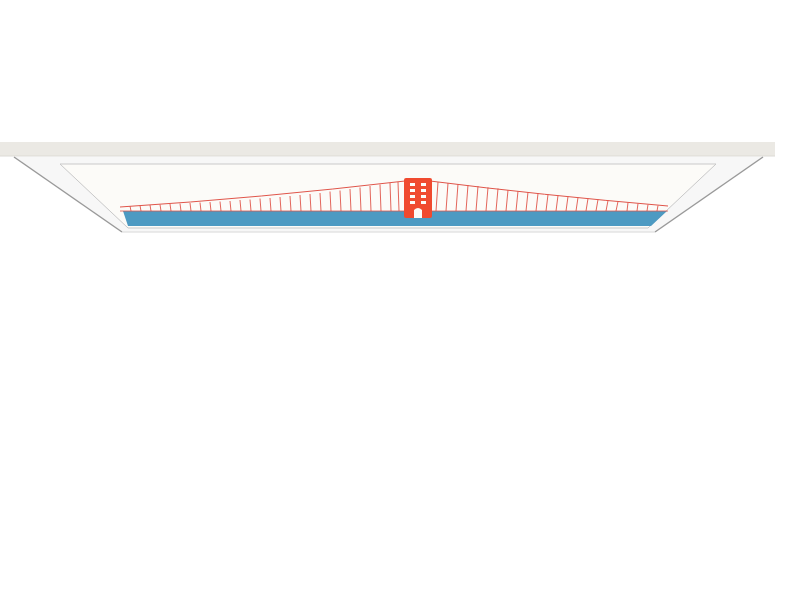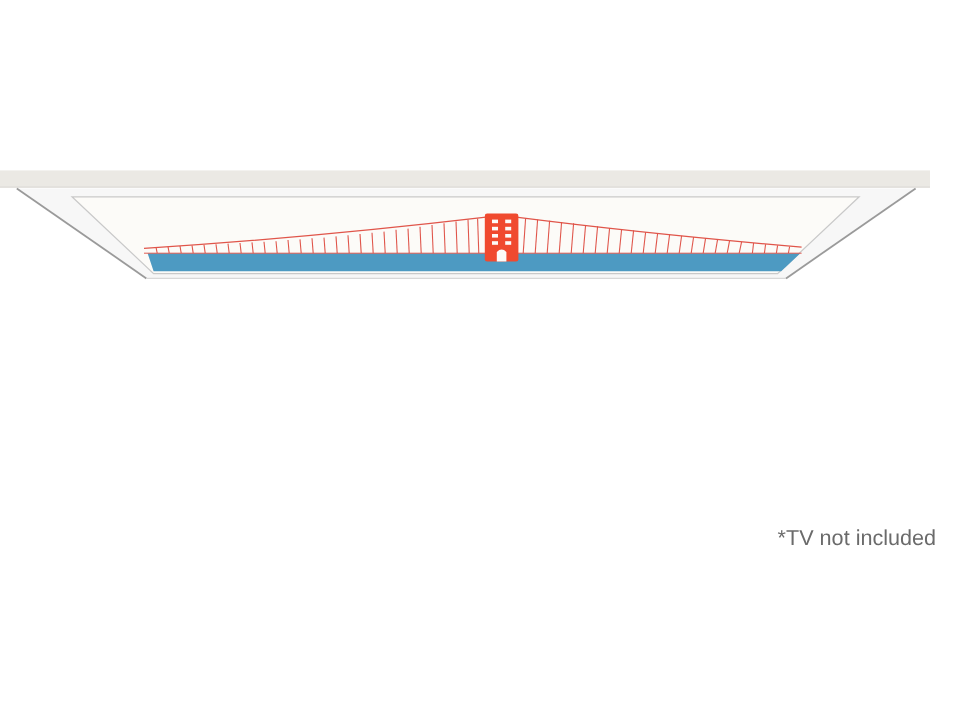--- a/index.html
+++ b/index.html
@@ -102,14 +102,13 @@
           <rect x="421" y="189" width="5" height="3"></rect>
         <rect x="410" y="195" width="5" height="3"></rect>
           <rect x="421" y="195" width="5" height="3"></rect>
         <rect x="410" y="201" width="5" height="3"></rect>
           <rect x="421" y="201" width="5" height="3"></rect>
         <path d="M414,218 L414,210 Q418,206 422,210 L422,218 Z"></path>
       </g>
     </g>
   </svg>
 
-  <div class="note">*TV not included</div>
 </div>
 
 </body></html>

